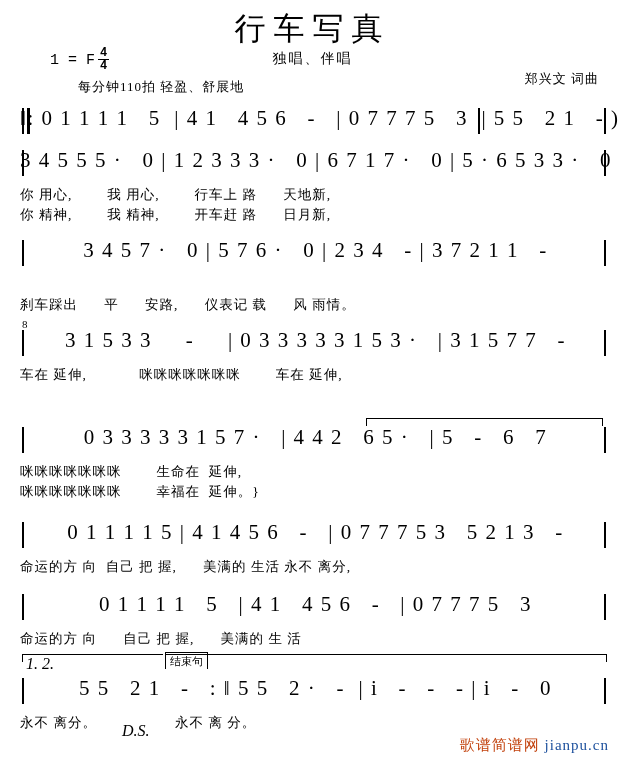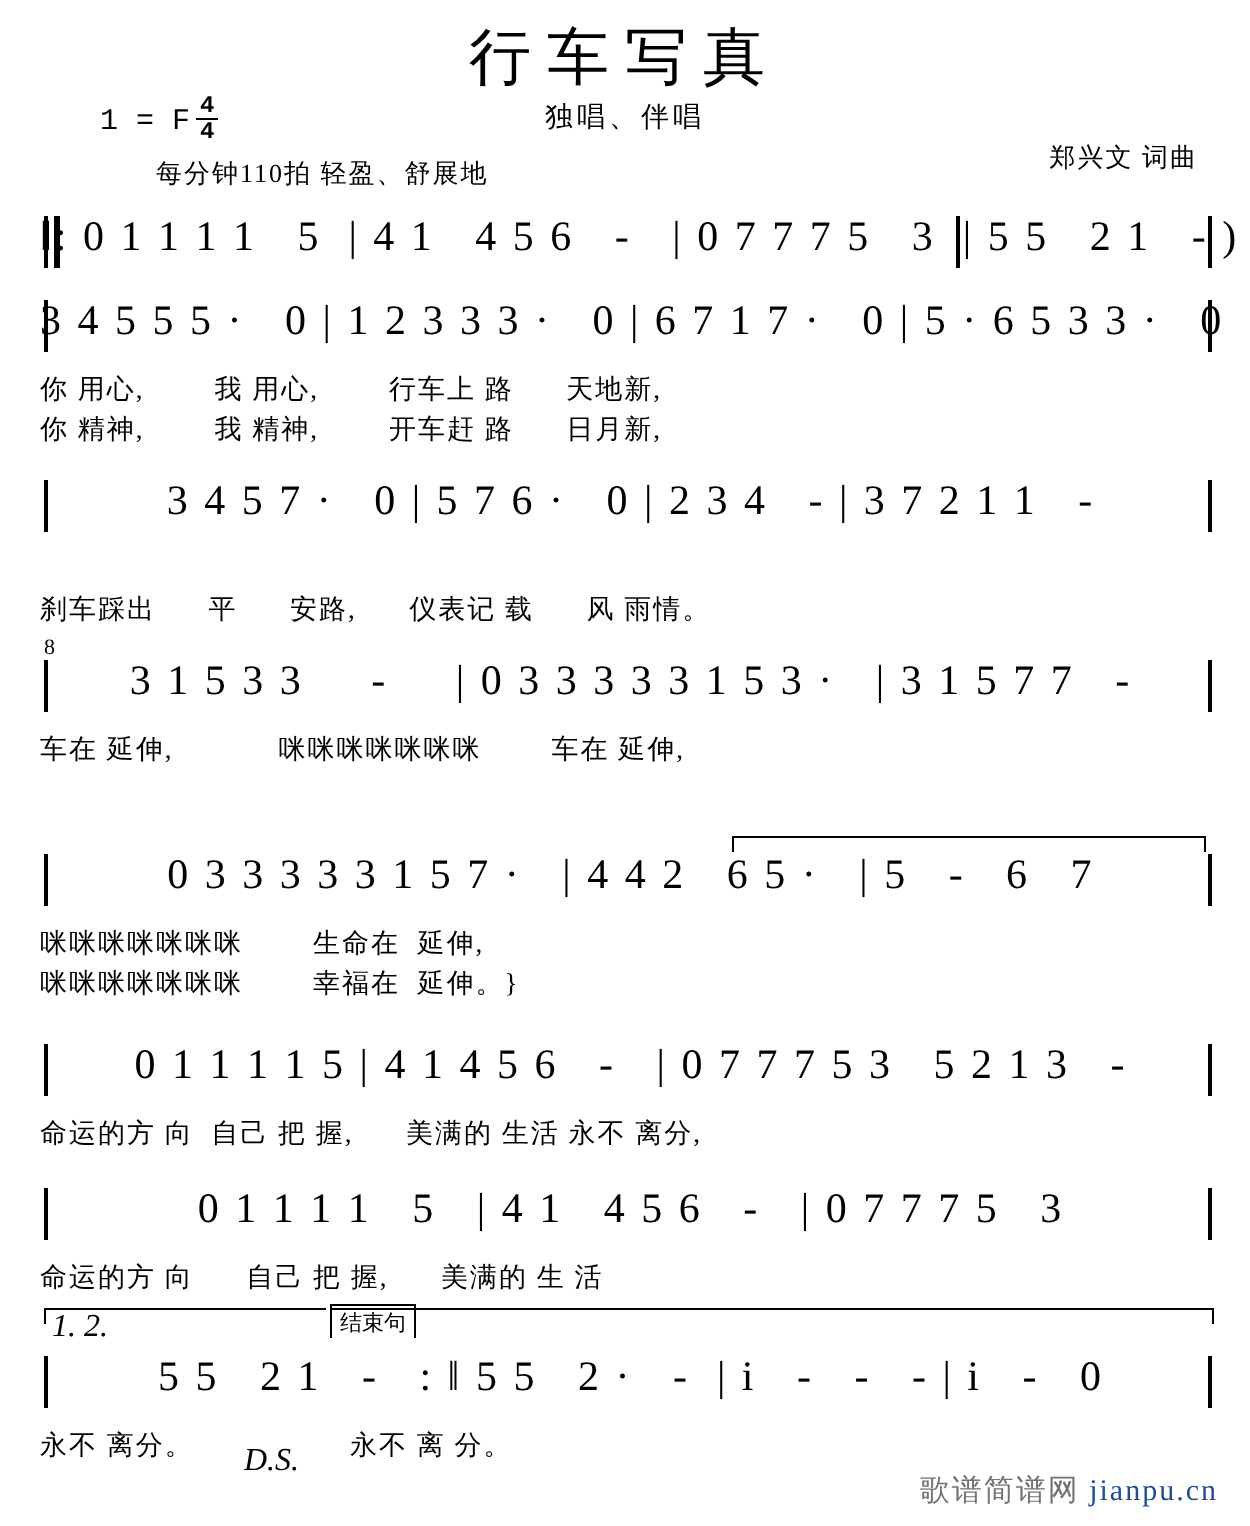--- a/index.html
+++ b/index.html
@@ -52,21 +52,21 @@
   }
   .lyric{
     position:absolute;left:20px;right:14px;
     font-size:13.5px;letter-spacing:1px;white-space:pre;
   }
   .num{display:inline-block;position:relative;}
   .vline{position:absolute;width:1.6px;background:#000;}
   .footer-logo{
     position:absolute;right:16px;bottom:8px;font-size:15px;color:#1b4f9c;letter-spacing:1px;
   }
-  .footer-logo .cn{color:#737373;}
+  .footer-logo .cn{color:#c2410c;}
   .boxlabel{
     position:absolute;font-size:11px;border:1.3px solid #000;border-bottom:none;padding:1px 4px 0 4px;background:#fff;
   }
   .plainlabel{position:absolute;font-size:16px;font-style:italic;}
   .bracket{position:absolute;border:1.4px solid #000;border-bottom:none;height:7px;}
 </style>
 </head>
 <body>
 
 <div class="sheet">

